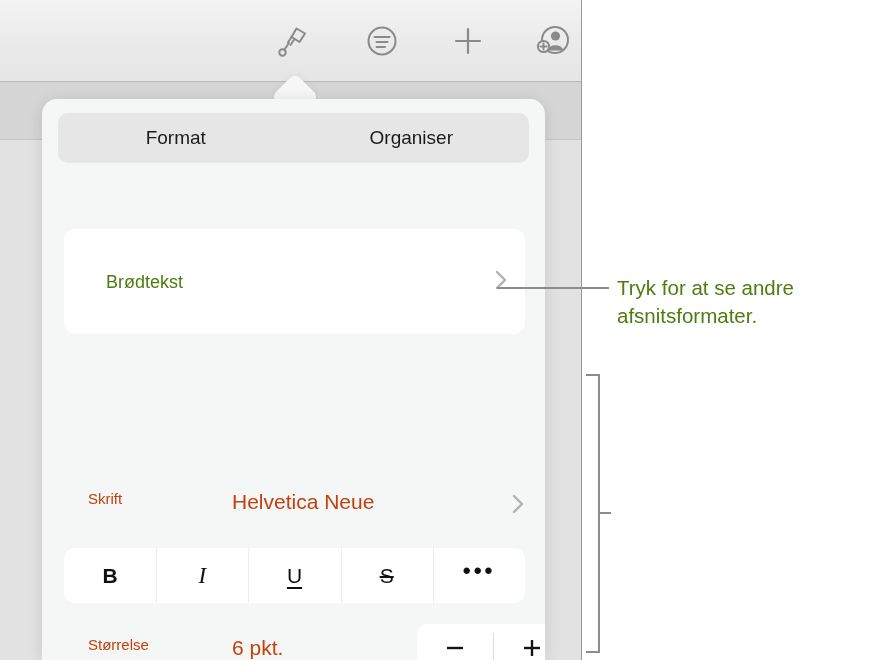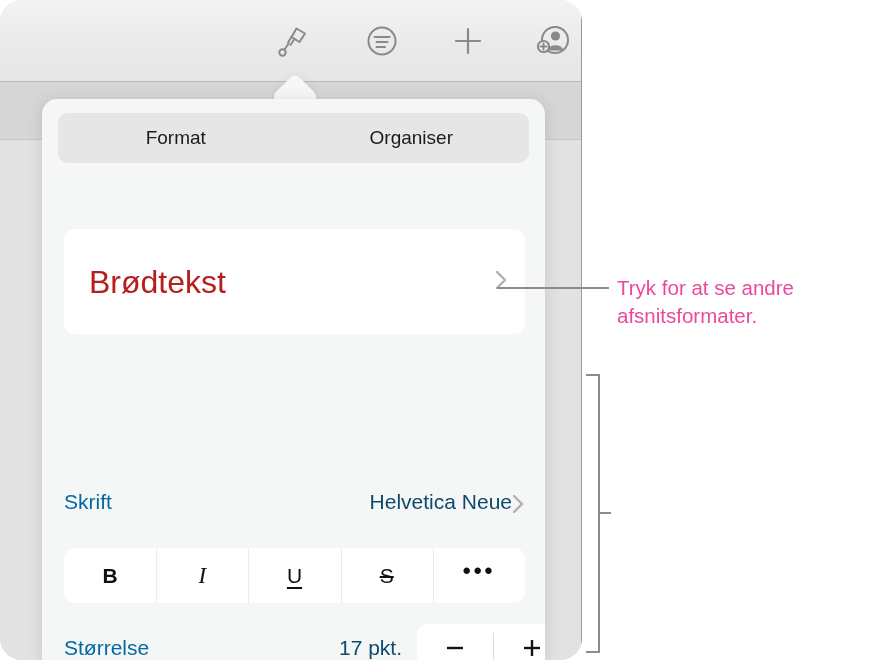--- a/index.html
+++ b/index.html
@@ -17,21 +17,20 @@
   }
 
   
   #device {
     position: absolute;
     left: 0; top: 0;
     width: 582px;
     height: 660px;
     background: #e3e3e3;
     overflow: hidden;
-    border-radius: 22px;
   }
   #device-edge {
     position: absolute;
     left: 581px; top: 0;
     width: 1px; height: 660px;
     background: #9a9a9a;
   }
 
   
   #toolbar {
@@ -149,42 +148,42 @@
   
   #para-card {
     position: absolute;
     left: 22px; top: 130px;
     width: 461px; height: 105px;
     background: #ffffff;
     border-radius: 11px;
   }
   #para-card-label {
     position: absolute;
-    left: 25px; top: 50%;
+    left: 42px; top: 50%;
     transform: translateY(-50%);
-    font-size: 32px;
-    color: #b91c1c;
+    font-size: 18px;
+    color: #4d7c0f;
   }
   #para-card-chevron {
     position: absolute;
     right: 14px; top: 50%;
     transform: translateY(-50%);
   }
 
   
   .row-label {
     position: absolute;
+    font-size: 15px;
+    color: #c2410c;
+    margin-left: 24px;
+  }
+  .row-value {
+    position: absolute;
     font-size: 21px;
-    color: #0369a1;
-  }
-  .row-value {
-    position: absolute;
-    font-size: 21px;
-    color: #0c4a6e;
-    text-align: right;
+    color: #c2410c;
   }
 
   #skrift-label { left: 22px; top: 391px; }
   #skrift-value { left: 190px; top: 391px; width: 280px; }
   #skrift-chevron { position: absolute; left: 466px; top: 390px; }
 
   
   #style-buttons {
     position: absolute;
     left: 22px; top: 449px;
@@ -245,21 +244,21 @@
   #annotations {
     position: absolute;
     left: 0; top: 0;
     width: 880px; height: 660px;
     pointer-events: none;
   }
   .callout-text {
     position: absolute;
     font-size: 20.5px;
     line-height: 28px;
-    color: #ec4899;
+    color: #4d7c0f;
     white-space: pre-line;
   }
   #callout-1 { left: 617px; top: 274px; }
   #callout-2 { left: 617px; top: 497px; }
 
   #leader-line-1 {
     position: absolute;
     left: 497px; top: 287px;
     width: 112px; height: 2px;
     background: #8c8c8c;
@@ -374,21 +373,21 @@
 
     <div id="style-buttons">
       <div class="style-btn sb-bold">B</div>
       <div class="style-btn sb-italic">I</div>
       <div class="style-btn sb-underline">U</div>
       <div class="style-btn sb-strike">S</div>
       <div class="style-btn sb-more">•••</div>
     </div>
 
     <div class="row-label" id="size-label">Størrelse</div>
-    <div class="row-value" id="size-value">17 pkt.</div>
+    <div class="row-value" id="size-value">6 pkt.</div>
 
     <div id="stepper">
       <div class="step-btn">
         <svg width="26" height="26" viewBox="0 0 26 26">
           <line x1="5" y1="13" x2="21" y2="13" stroke="#141414" stroke-width="2.4" stroke-linecap="butt"></line>
         </svg>
       </div>
       <div id="stepper-divider"></div>
       <div class="step-btn">
         <svg width="26" height="26" viewBox="0 0 26 26">

